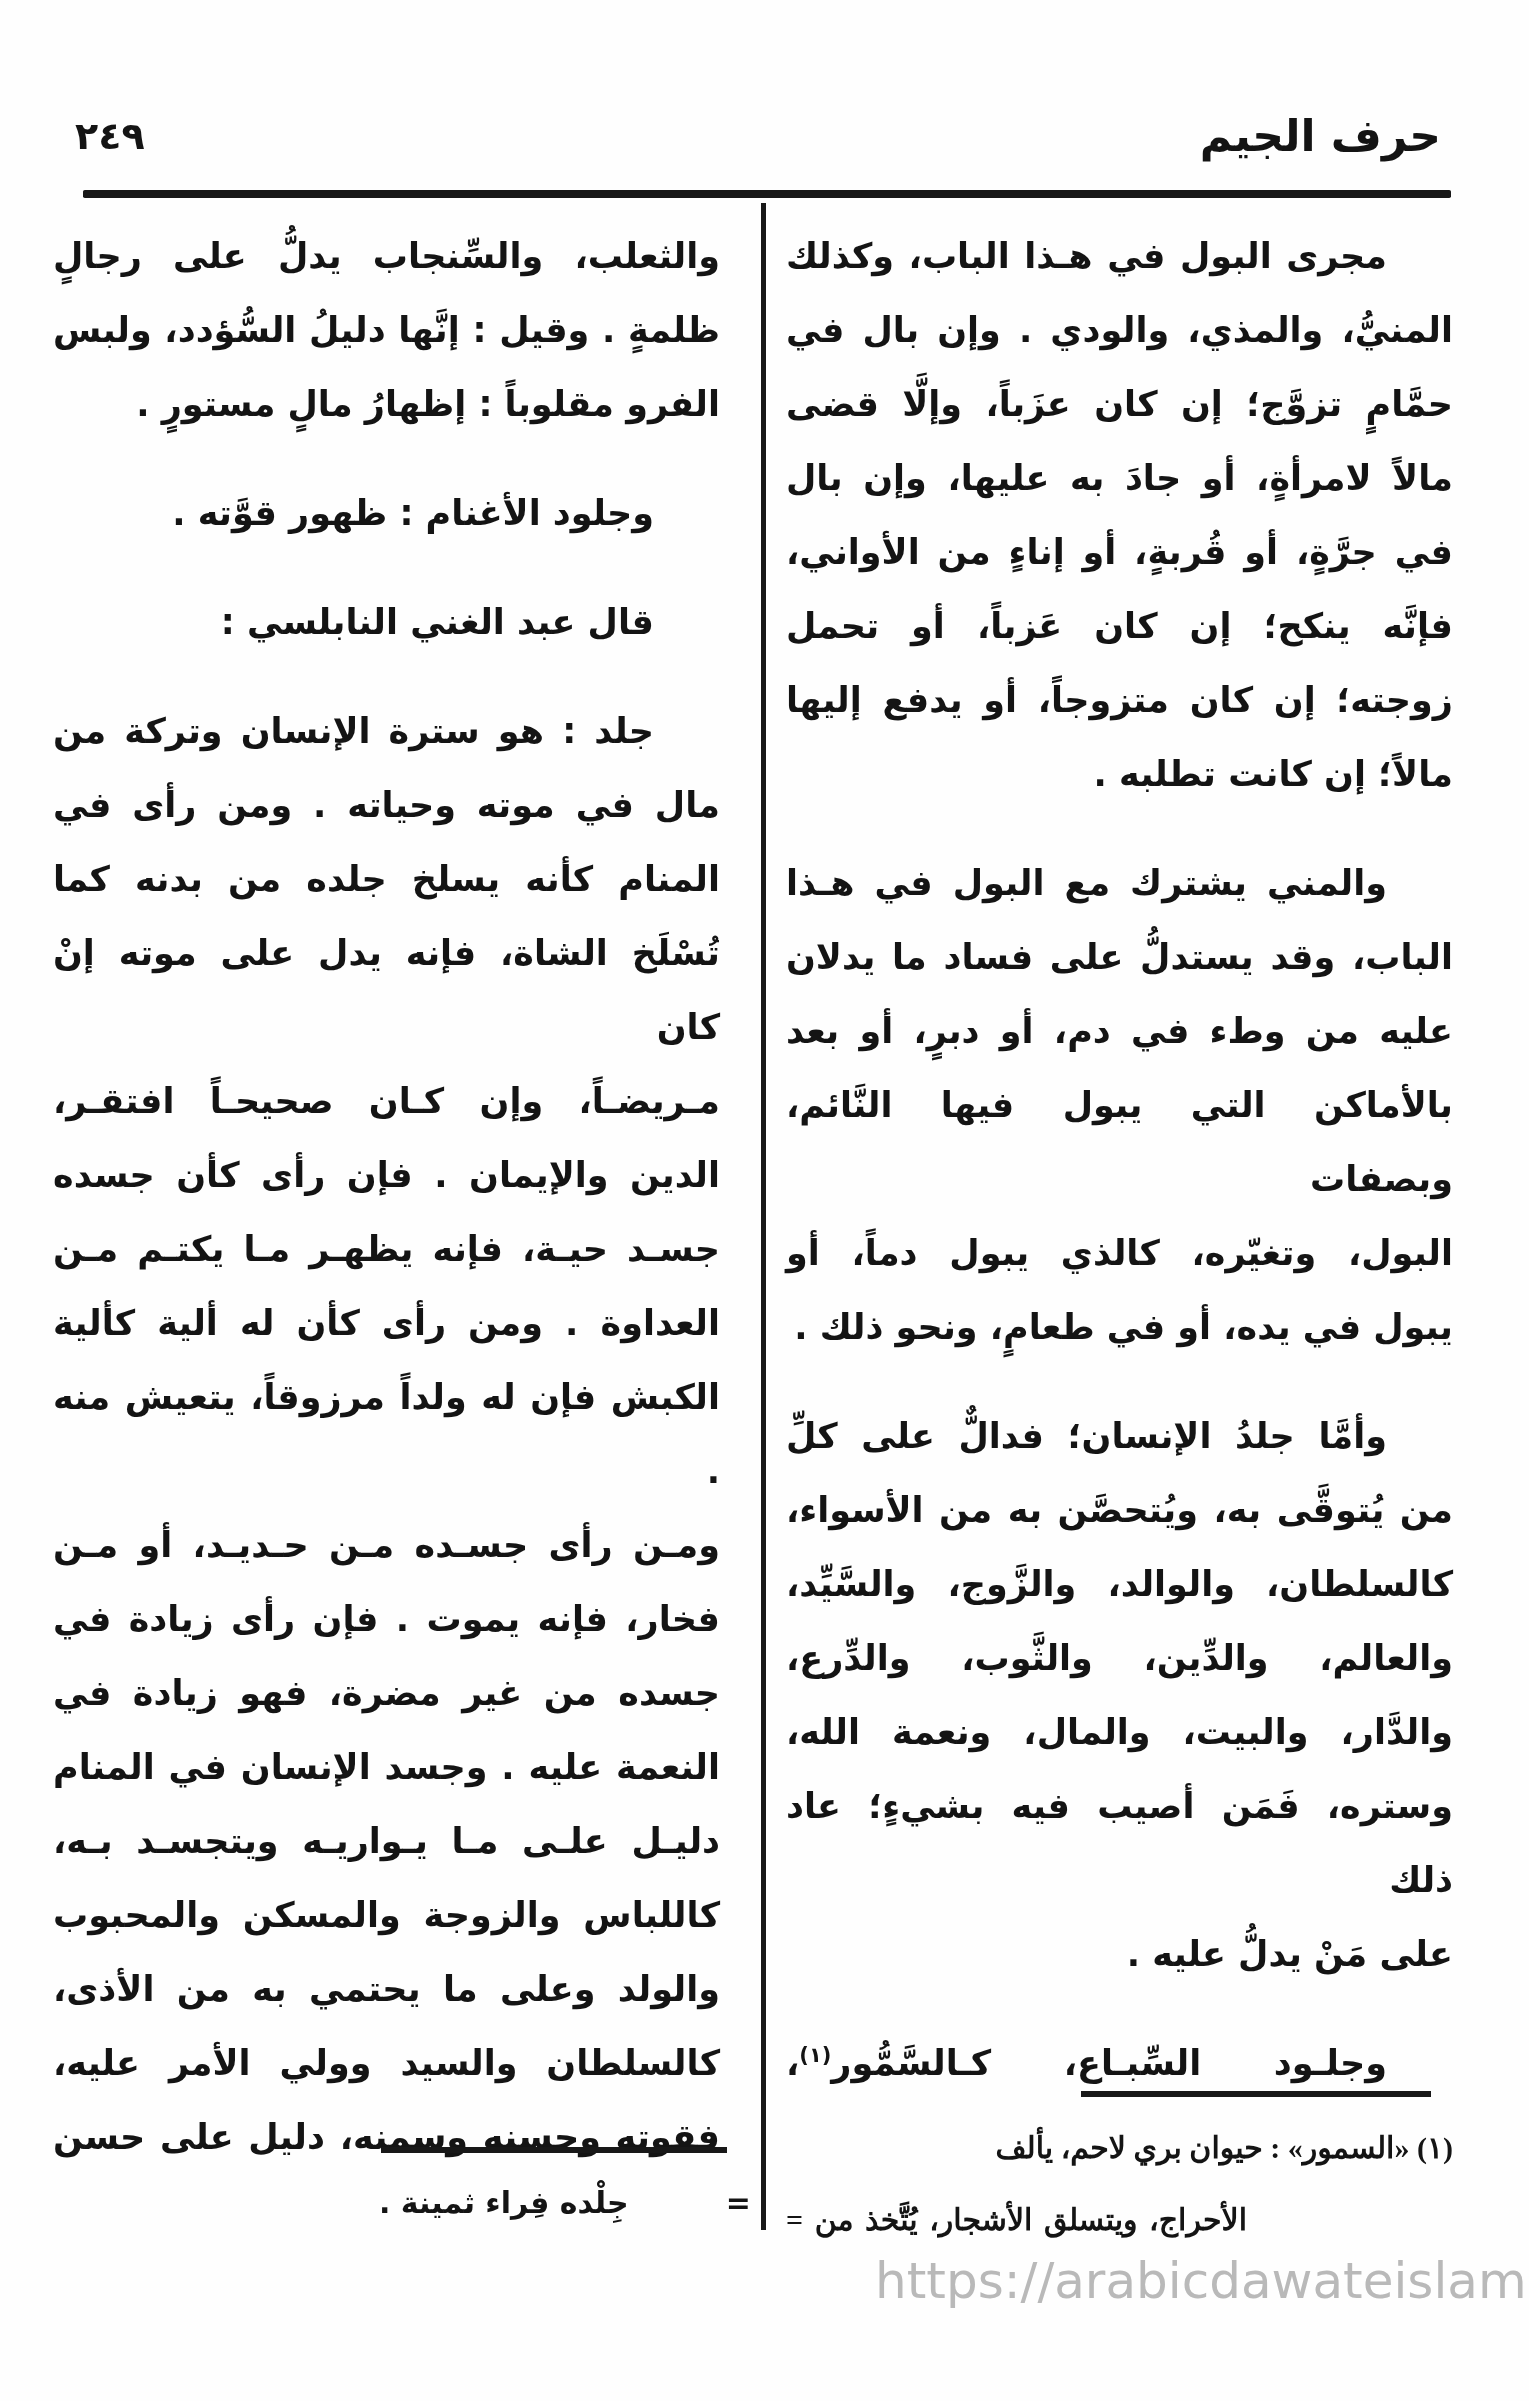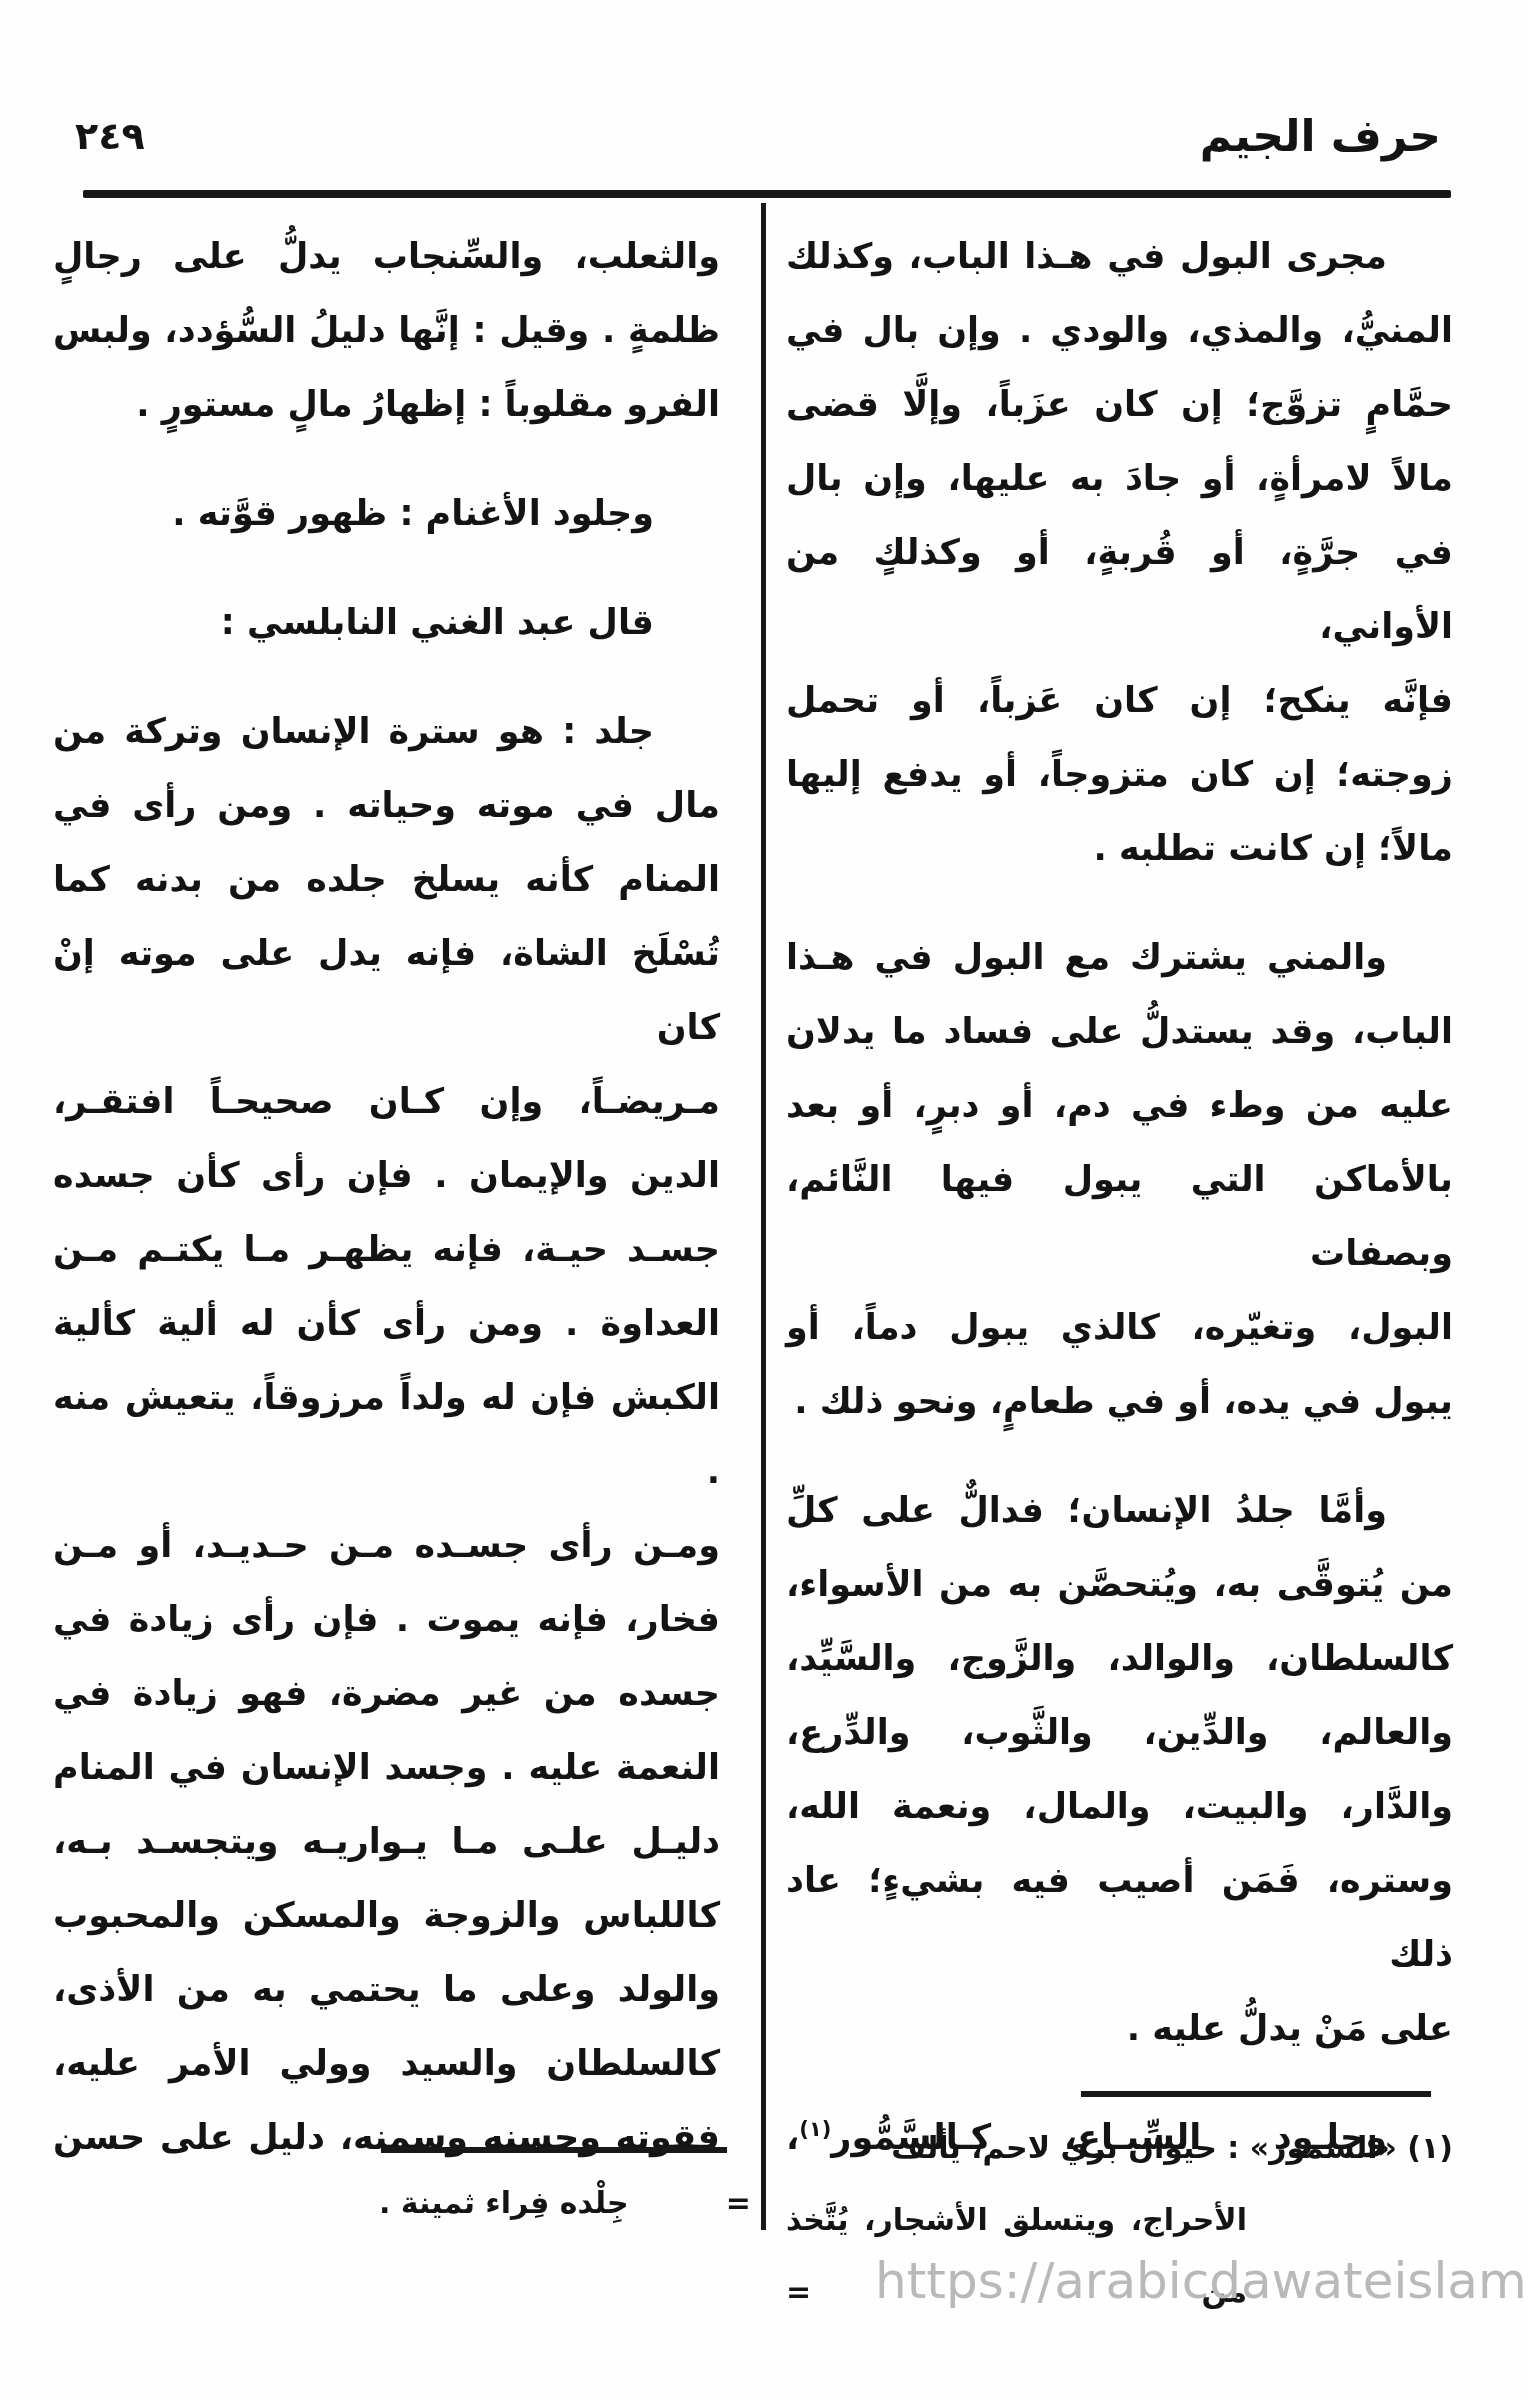--- a/index.html
+++ b/index.html
@@ -42,21 +42,21 @@
     white-space:normal;
   }
   .line.indent{padding-right:66px;}
   .line.para-end{text-align-last:right;}
   sup{font-size:60%;line-height:0;}
   
   .fn-sep{position:absolute;height:6.1px;background:#181818;}
   .fn-sep-right{left:1081px;top:2091px;width:350px;}
   .fn-sep-left{left:381px;top:2147px;width:346px;}
   .footnote-right{
-    position:absolute;right:76px;top:2112px;width:667px;direction:rtl;
+    position:absolute;right:76px;top:2112px;width:667px;direction:rtl;font-family:Liberation Serif, serif;
   }
   .footnote-right .fn-line{
     font-size:30px;font-weight:bold;line-height:72px;
   }
   .footnote-right .fn-line1{text-align:right;}
   .footnote-right .fn-line2{
     padding-right:206px;text-align:justify;text-align-last:justify;
   }
   .footnote-left{
     position:absolute;right:778px;top:2176px;width:372px;
@@ -80,21 +80,21 @@
   <div class="page-number">٢٤٩</div>
   <div class="header-rule"></div>
   <div class="col-divider"></div>
 
   <div class="column col-right">
       <div class="para">
         <div class="line indent">مجرى البول في هـذا الباب، وكذلك</div>
         <div class="line">المنيُّ، والمذي، والودي . وإن بال في</div>
         <div class="line">حمَّامٍ تزوَّج؛ إن كان عزَباً، وإلَّا قضى</div>
         <div class="line">مالاً لامرأةٍ، أو جادَ به عليها، وإن بال</div>
-        <div class="line">في جرَّةٍ، أو قُربةٍ، أو وكذلكٍ من الأواني،</div>
+        <div class="line">في جرَّةٍ، أو قُربةٍ، أو إناءٍ من الأواني،</div>
         <div class="line">فإنَّه ينكح؛ إن كان عَزباً، أو تحمل</div>
         <div class="line">زوجته؛ إن كان متزوجاً، أو يدفع إليها</div>
         <div class="line para-end">مالاً؛ إن كانت تطلبه .</div>
       </div>
       <div class="para">
         <div class="line indent">والمني يشترك مع البول في هـذا</div>
         <div class="line">الباب، وقد يستدلُّ على فساد ما يدلان</div>
         <div class="line">عليه من وطء في دم، أو دبرٍ، أو بعد</div>
         <div class="line">بالأماكن التي يبول فيها النَّائم، وبصفات</div>
         <div class="line">البول، وتغيّره، كالذي يبول دماً، أو</div>

